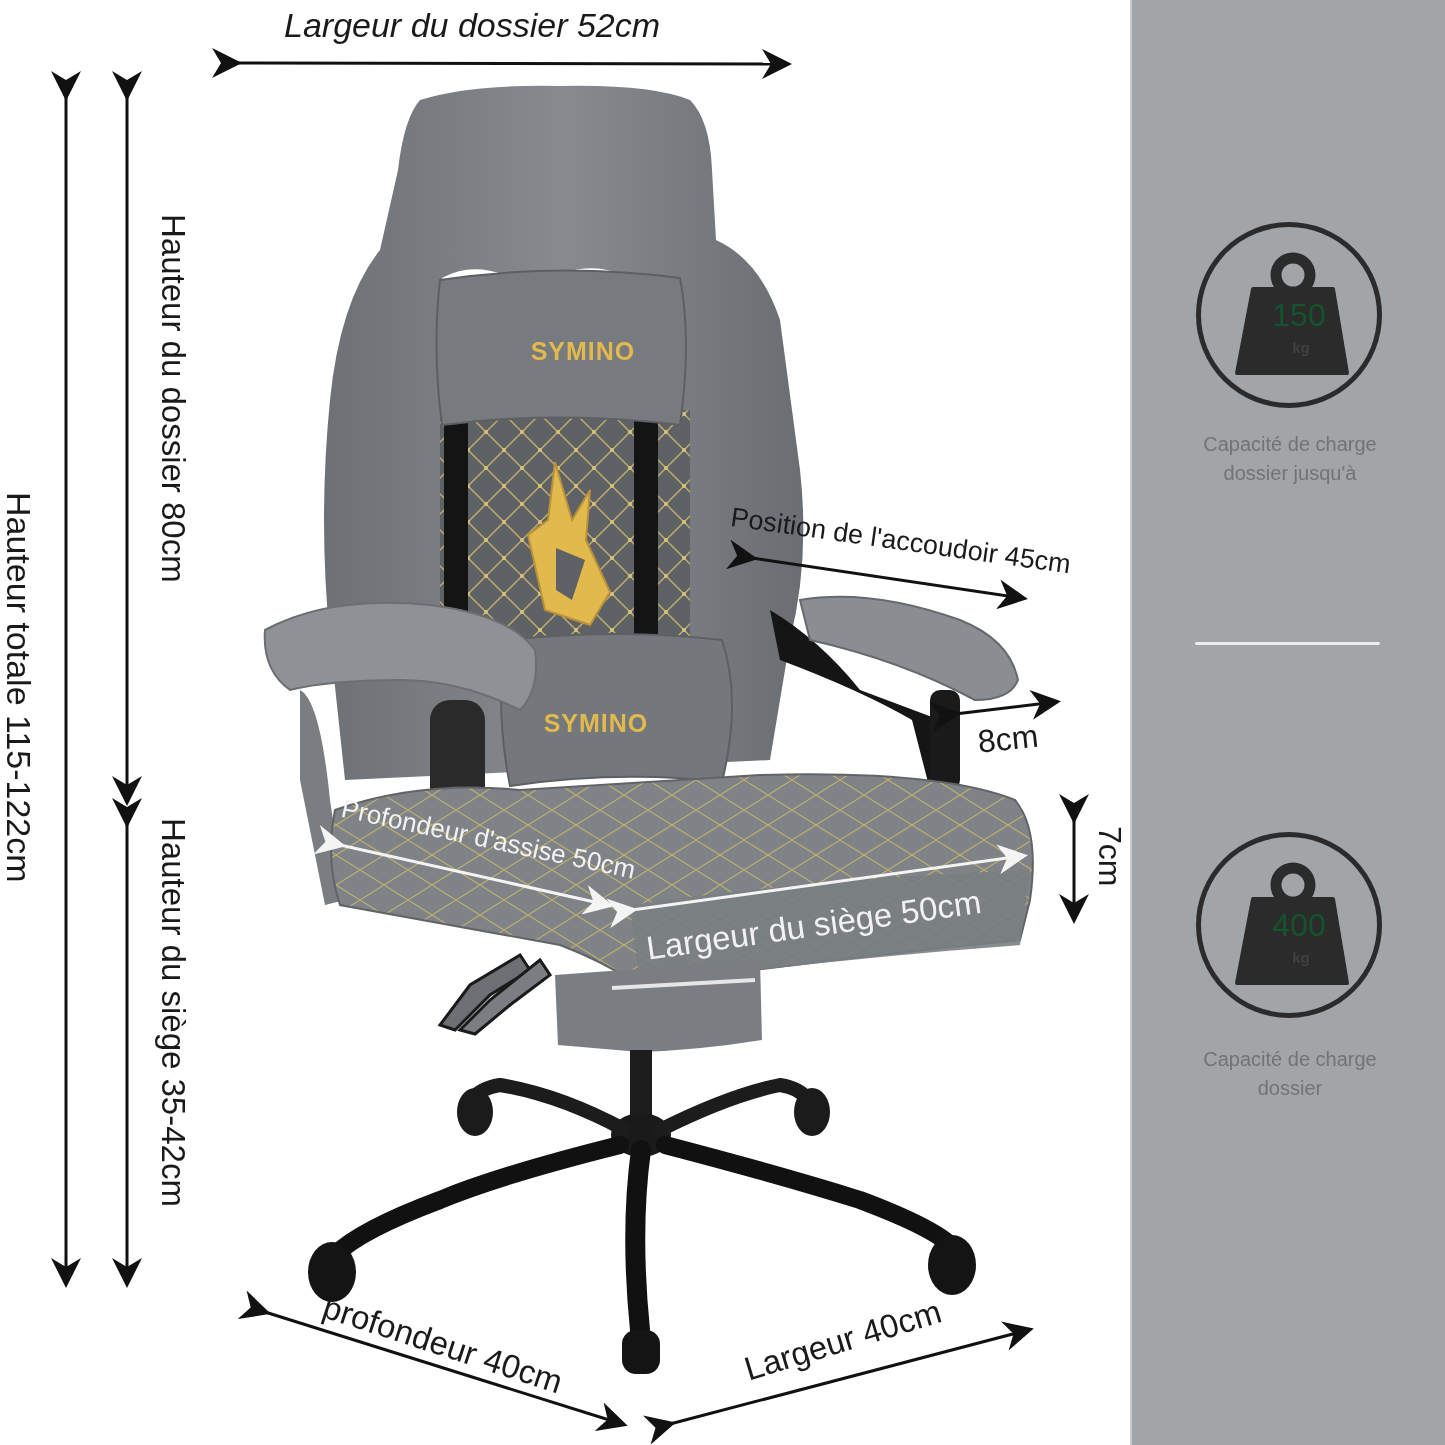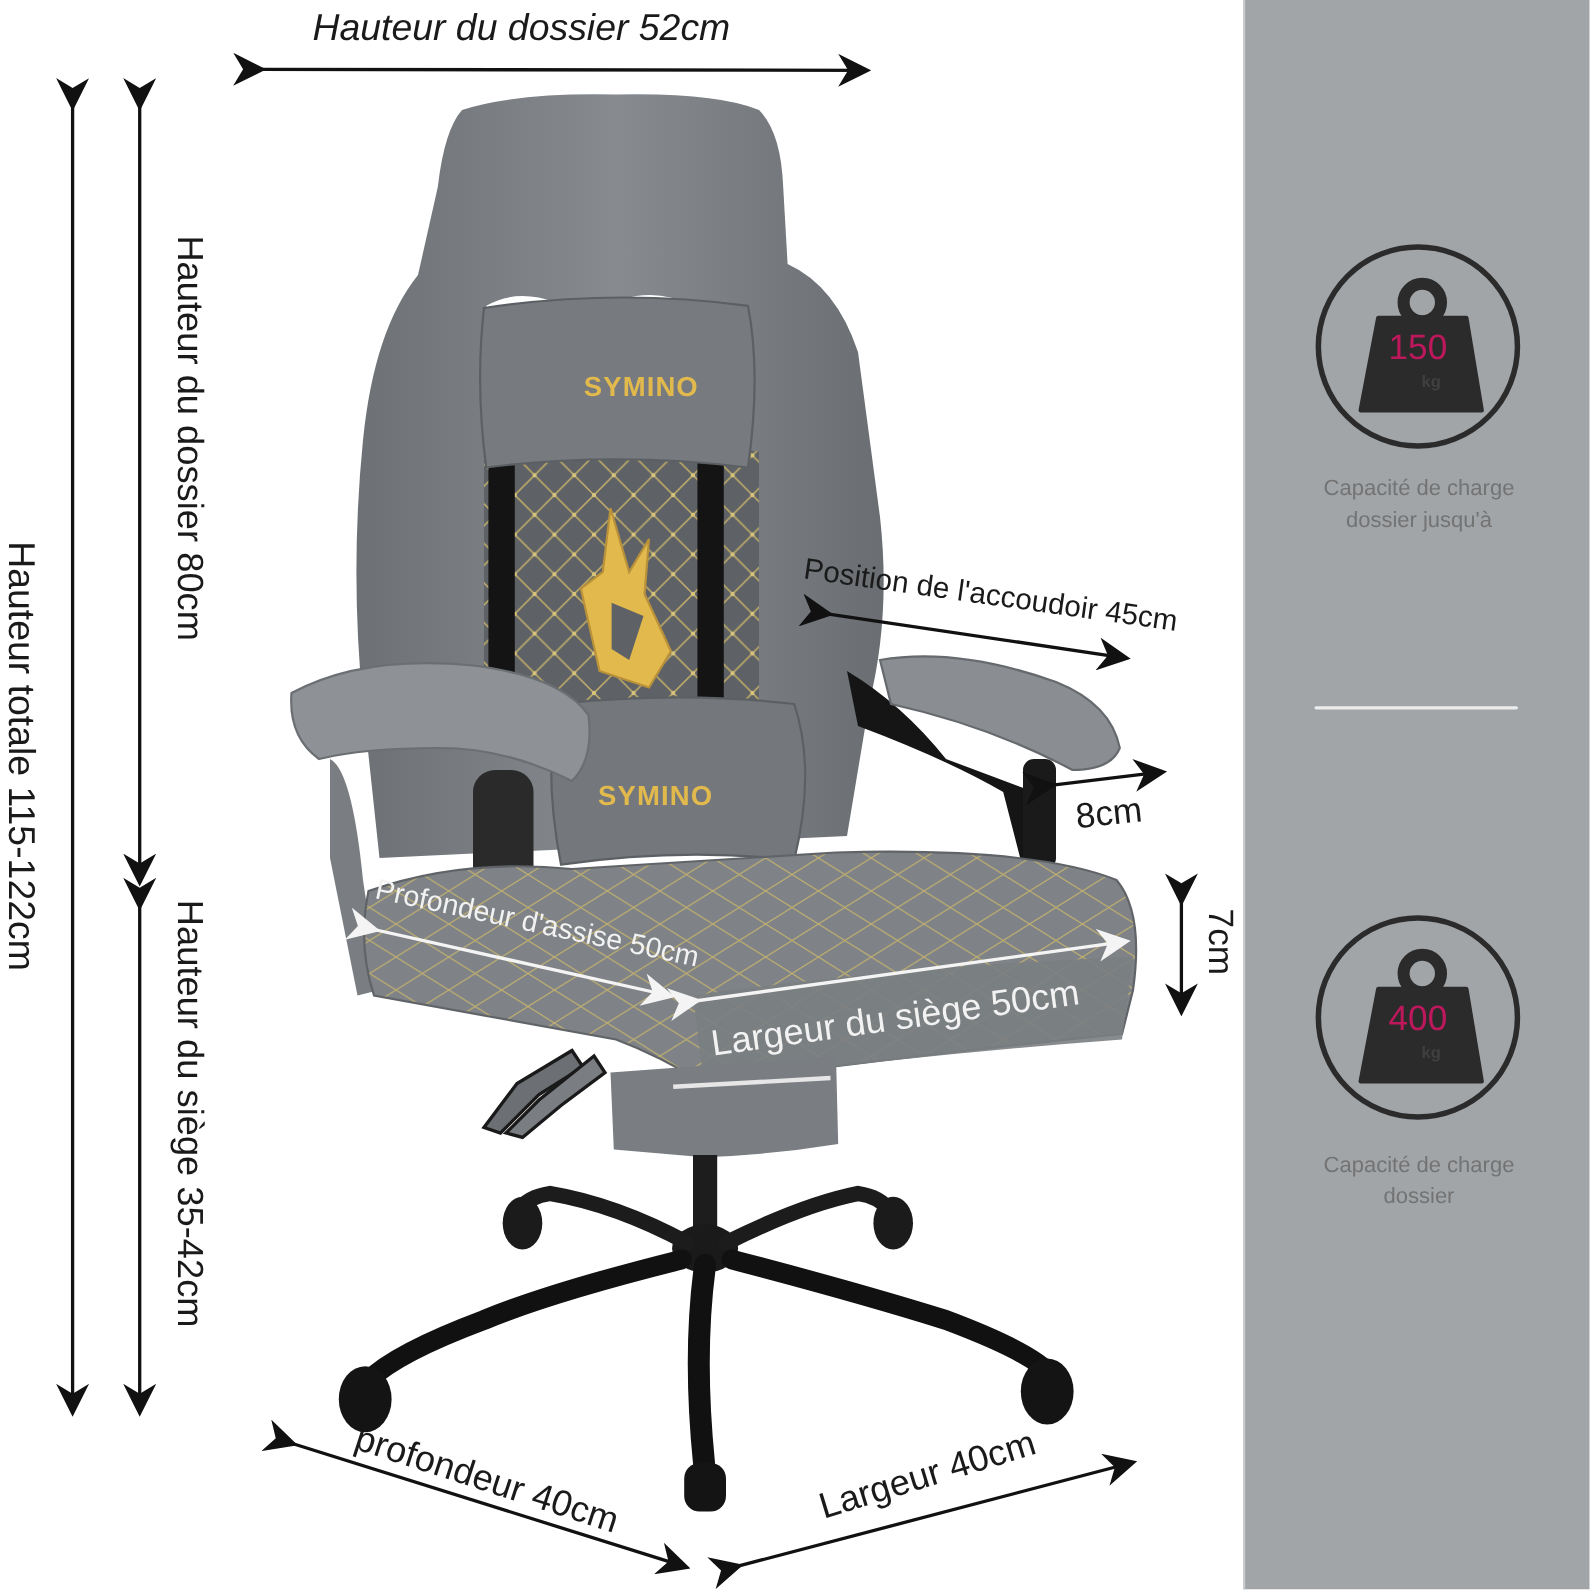--- a/index.html
+++ b/index.html
@@ -4,21 +4,21 @@
 <style>
   html,body{margin:0;padding:0;}
   body{width:1445px;height:1445px;position:relative;overflow:hidden;background:#ffffff;font-family:"Liberation Sans",sans-serif;}
   .canvas{position:absolute;left:0;top:0;width:1445px;height:1445px;}
   .side-panel{position:absolute;left:1130px;top:0;width:315px;height:1445px;background:#a2a5a8;border-left:2px solid #c9cbcd;}
   .dim-label{position:absolute;color:#1a1a1a;font-family:"Liberation Sans",sans-serif;white-space:nowrap;transform-origin:left top;}
   .dim-label.white{color:#f2f2f2;}
   .italic{font-style:italic;}
   .badge{position:absolute;left:1196px;width:186px;height:186px;border:5px solid #2b2b2b;border-radius:50%;box-sizing:border-box;}
   .badge-caption{position:absolute;left:1150px;width:280px;text-align:center;color:#737373;font-size:20px;line-height:29px;}
-  .weight-num{position:absolute;left:0;width:100%;text-align:center;color:#be185d;font-size:32px;}
+  .weight-num{position:absolute;left:10px;width:100%;text-align:center;color:#14532d;font-size:32px;}
   .weight-unit{position:absolute;left:12px;width:100%;text-align:center;color:#404040;font-size:15px;font-weight:bold;}
   .divider{position:absolute;left:1195px;top:642px;width:185px;height:3px;background:#ececec;border-radius:2px;}
   svg{position:absolute;left:0;top:0;}
 </style>
 </head>
 <body>
 
 <div class="canvas">
 
   <svg width="1130" height="1445" viewBox="0 0 1130 1445">
@@ -142,21 +142,21 @@
       <line x1="340" y1="845" x2="608" y2="905" stroke="#f4f4f4" stroke-width="3" marker-start="url(#ahw)" marker-end="url(#ahw)"></line>
 
       <line x1="632" y1="910" x2="1022" y2="856" stroke="#f4f4f4" stroke-width="3" marker-start="url(#ahw)" marker-end="url(#ahw)"></line>
 
       <line x1="265" y1="1312" x2="622" y2="1424" stroke="#111" stroke-width="3" marker-start="url(#ah)" marker-end="url(#ah)"></line>
 
       <line x1="670" y1="1424" x2="1028" y2="1330" stroke="#111" stroke-width="3" marker-start="url(#ah)" marker-end="url(#ah)"></line>
     </g>
   </svg>
 
-  <div class="dim-label italic" style="left:284px;top:6px;font-size:34px;">Hauteur du dossier 52cm</div>
+  <div class="dim-label italic" style="left:284px;top:6px;font-size:34px;">Largeur du dossier 52cm</div>
 
   <div class="dim-label" style="left:38px;top:492px;font-size:34px;transform:rotate(90deg);">Hauteur totale 115-122cm</div>
 
   <div class="dim-label" style="left:192px;top:214px;font-size:33px;transform:rotate(90deg);">Hauteur du dossier 80cm</div>
 
   <div class="dim-label" style="left:192px;top:818px;font-size:33px;transform:rotate(90deg);">Hauteur du siège 35-42cm</div>
 
   <div class="dim-label" style="left:733px;top:502px;font-size:27px;transform:rotate(8deg);">Position de l'accoudoir 45cm</div>
 
   <div class="dim-label" style="left:976px;top:724px;font-size:32px;transform:rotate(-6deg);">8cm</div>

